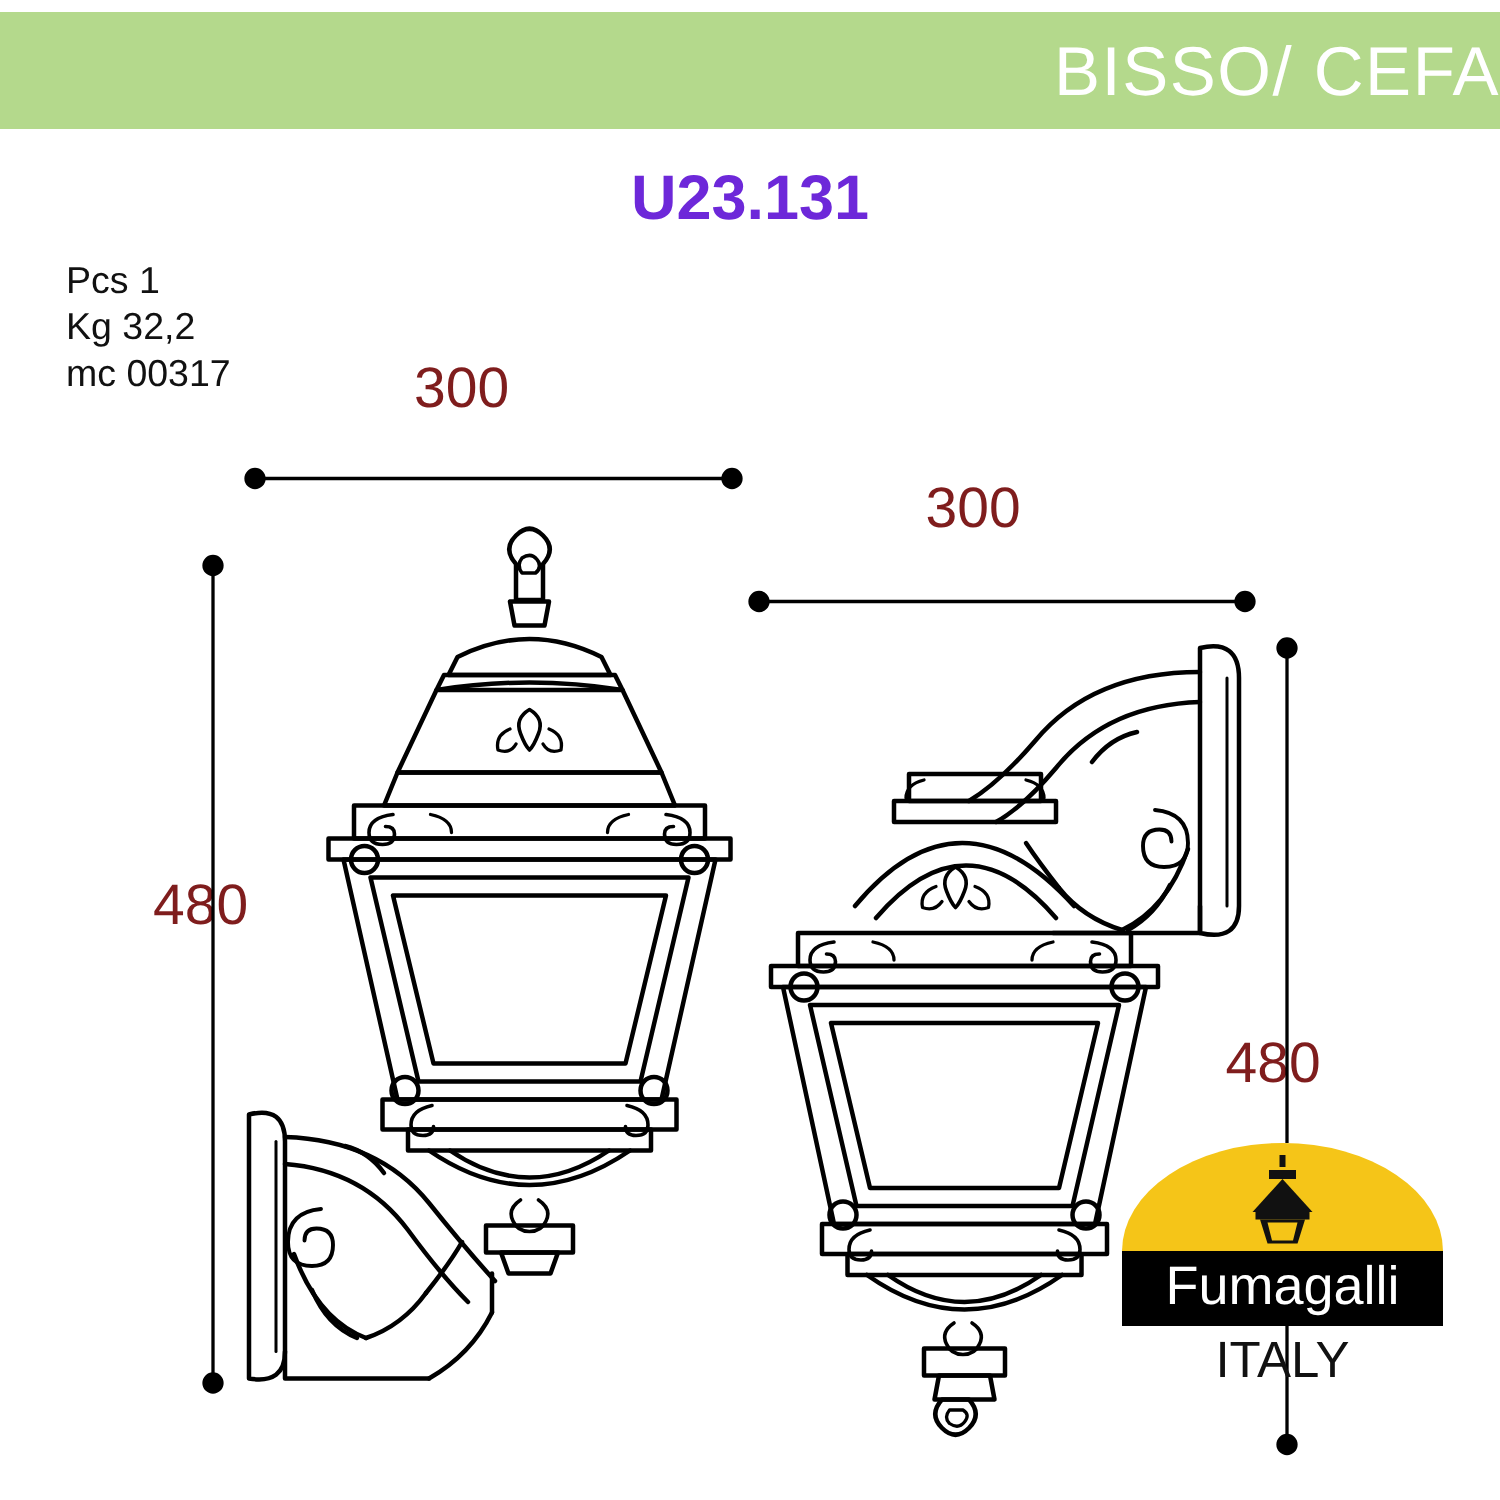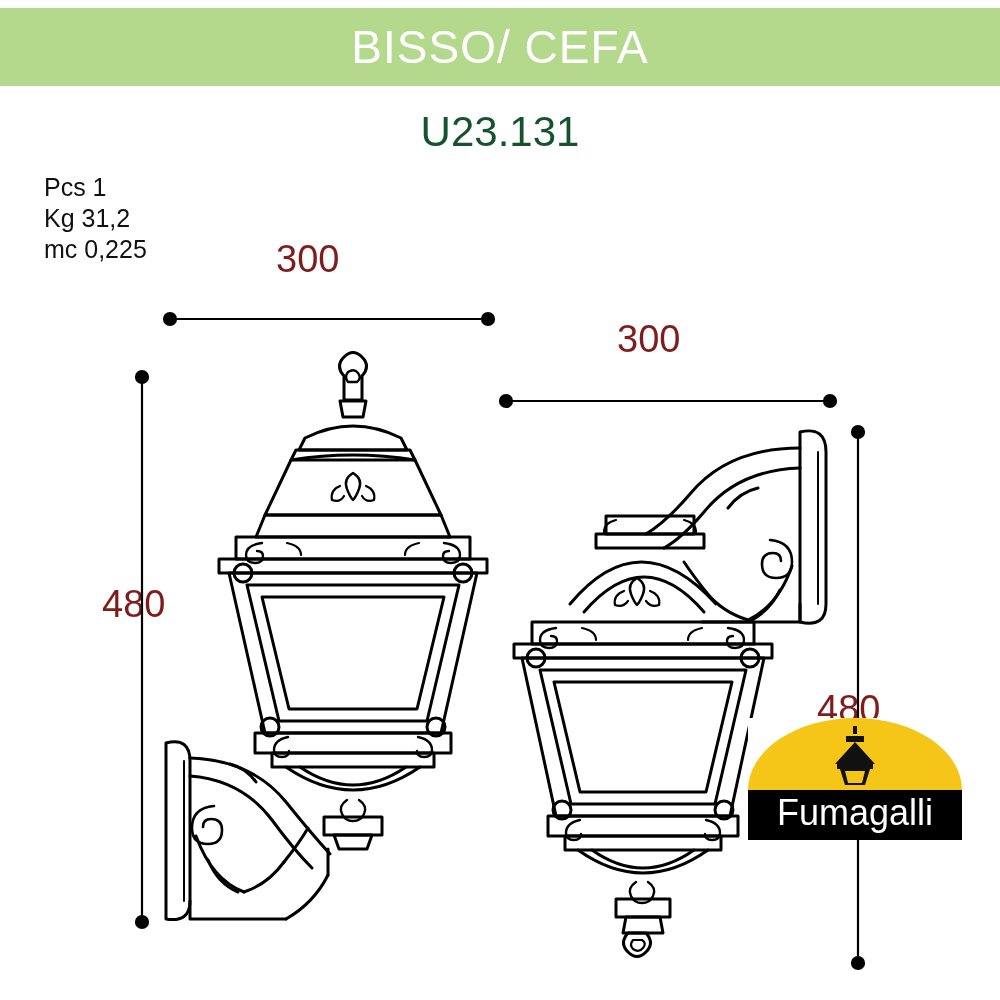--- a/index.html
+++ b/index.html
@@ -14,39 +14,39 @@
   }
 
   
   .header-band {
     position: absolute;
     left: 0; top: 8px;
     width: 1000px; height: 78px;
     background: #b4d98c;
     display: flex;
     align-items: center;
-    justify-content: center;
+    justify-content: flex-end;
   }
   .header-title {
     font-size: 46px;
     color: #ffffff;
     letter-spacing: 1px;
     font-weight: 400;
     white-space: nowrap;
   }
 
   
   .product-code {
     position: absolute;
     left: 0; top: 108px;
     width: 1000px;
     text-align: center;
     font-size: 42px;
-    font-weight: 400;
-    color: #14532d;
+    font-weight: 700;
+    color: #6d28d9;
   }
 
   
   .spec-block {
     position: absolute;
     left: 44px; top: 172px;
     font-size: 25px;
     line-height: 31px;
     color: #111;
   }
@@ -66,21 +66,21 @@
   
   .diagram-svg {
     position: absolute;
     left: 0; top: 0;
     width: 1000px; height: 1000px;
   }
 
   
   .logo {
     position: absolute;
-    left: 748px; top: 718px;
+    left: 748px; top: 762px;
     width: 214px; height: 214px;
   }
   .logo-top {
     position: relative;
     width: 214px; height: 72px;
     background: #ffffff;
   }
   .logo-arc {
     position: absolute;
     left: 0; top: 0;
@@ -126,22 +126,22 @@
 <body>
 
 <div class="header-band">
   <div class="header-title">BISSO/ CEFA</div>
 </div>
 
 <div class="product-code">U23.131</div>
 
 <div class="spec-block">
   <div>Pcs 1</div>
-  <div>Kg 31,2</div>
-  <div>mc 0,225</div>
+  <div>Kg 32,2</div>
+  <div>mc 00317</div>
 </div>
 
 <div class="dim dim-300-left">300</div>
 <div class="dim dim-480-left">480</div>
 <div class="dim dim-300-right">300</div>
 <div class="dim dim-480-right">480</div>
 
 <svg class="diagram-svg" viewBox="0 0 1000 1000">
 
   <g stroke="#000" stroke-width="2.2" fill="#000">
@@ -290,13 +290,14 @@
     <svg class="logo-lamp" width="62" height="64" viewBox="0 0 62 64">
       <path d="M31 2 l0 8" stroke="#111" stroke-width="4" fill="none"></path>
       <path d="M22 12 l18 0 l0 6 l-18 0 z" fill="#111"></path>
       <path d="M31 18 l20 22 l-40 0 z" fill="#111"></path>
       <path d="M13 40 l36 0 l0 5 l-36 0 z" fill="#111"></path>
       <path d="M16 45 l30 0 l-5 16 l-20 0 z" fill="#111"></path>
       <path d="M21 47 l20 0 l-3 12 l-14 0 z" fill="#f5c518"></path>
     </svg>
   </div>
   <div class="logo-name">Fumagalli</div>
+  <div class="logo-made">ITALY</div>
 </div>
 
 </body></html>

